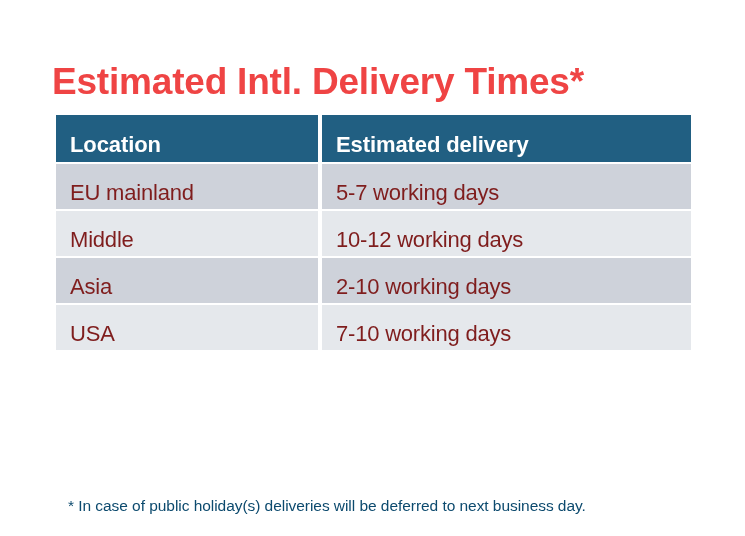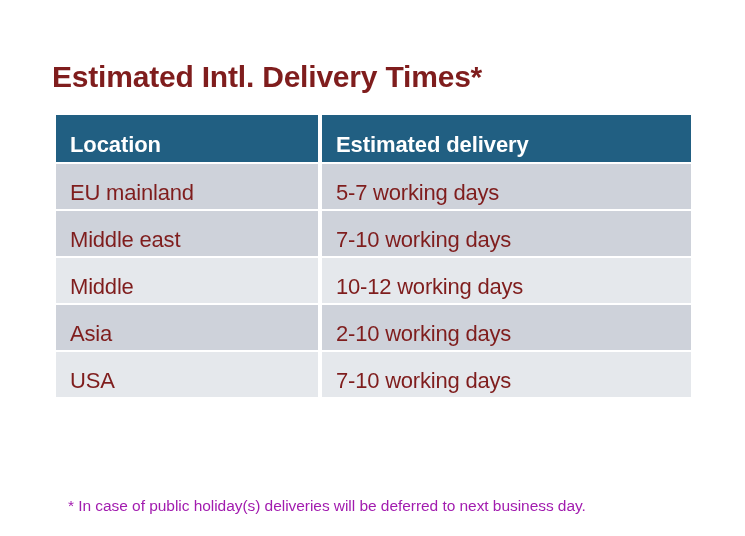--- a/index.html
+++ b/index.html
@@ -19,23 +19,23 @@
     position: relative;
     width: 745px;
     height: 536px;
     background: #ffffff;
     box-sizing: border-box;
   }
   .page-title {
     position: absolute;
     left: 52px;
     top: 36px;
-    font-size: 30px;
+    font-size: 37px;
     font-weight: bold;
-    color: #7f1d1d;
+    color: #ef4444;
     letter-spacing: -0.2px;
     white-space: nowrap;
     line-height: 42px;
   }
   .delivery-table {
     position: absolute;
     left: 52px;
     top: 113px;
     width: 639px;
     border-collapse: separate;
@@ -67,21 +67,21 @@
     letter-spacing: -0.2px;
   }
   .table-body tr.row-odd td { background: #ced2da; }
   .table-body tr.row-even td { background: #e5e8ec; }
 
   .footnote {
     position: absolute;
     left: 68px;
     top: 481px;
     font-size: 15.5px;
-    color: #a21caf;
+    color: #0c4a6e;
     letter-spacing: -0.05px;
     white-space: nowrap;
   }
 </style>
 </head>
 <body>
 
 <div class="page">
 
   <h1 class="page-title">Estimated Intl. Delivery Times*</h1>
@@ -95,24 +95,20 @@
       <tr>
         <th>Location</th>
         <th>Estimated delivery</th>
       </tr>
     </thead>
     <tbody class="table-body">
       <tr class="row-odd">
         <td>EU mainland</td>
         <td>5-7 working days</td>
       </tr>
-      <tr class="row-odd">
-        <td>Middle east</td>
-        <td>7-10 working days</td>
-      </tr>
       <tr class="row-even">
         <td>Middle</td>
         <td>10-12 working days</td>
       </tr>
       <tr class="row-odd">
         <td>Asia</td>
         <td>2-10 working days</td>
       </tr>
       <tr class="row-even">
         <td>USA</td>

